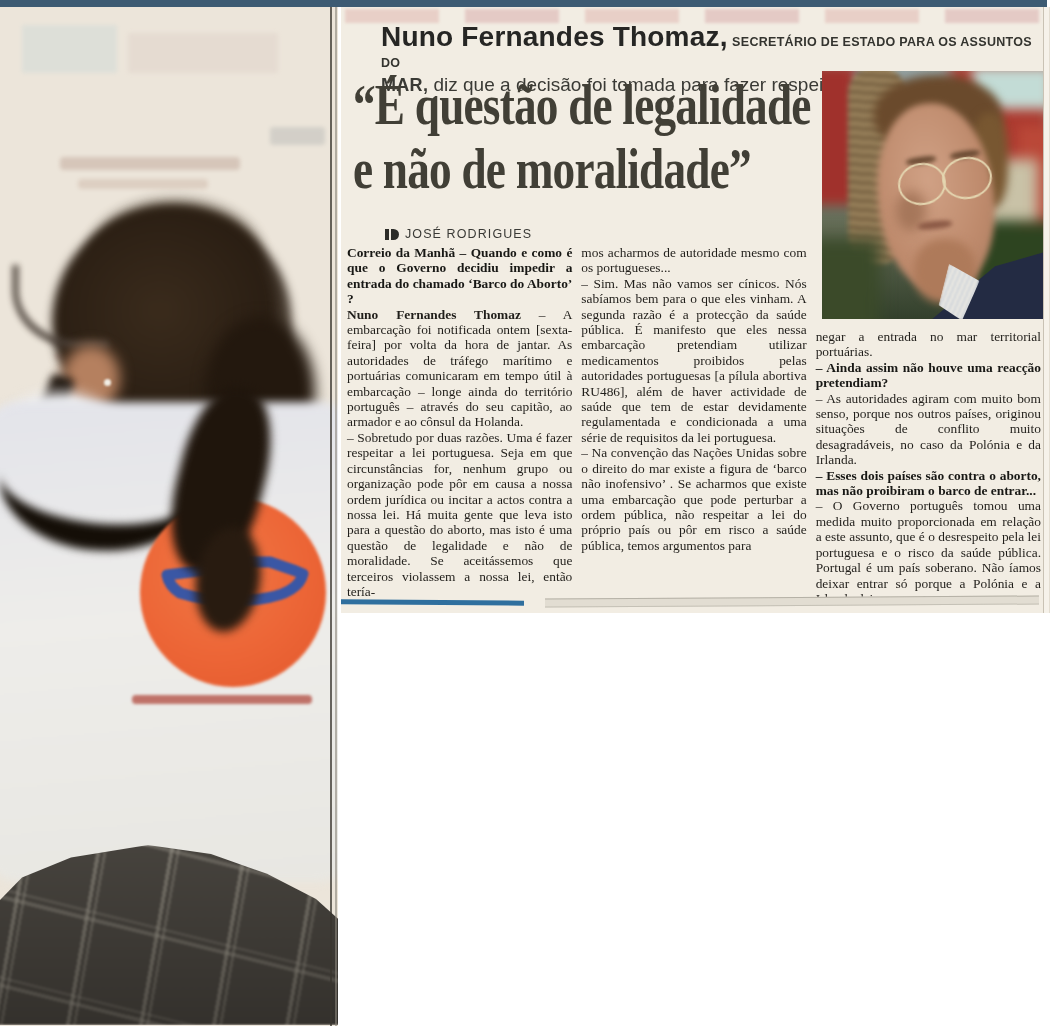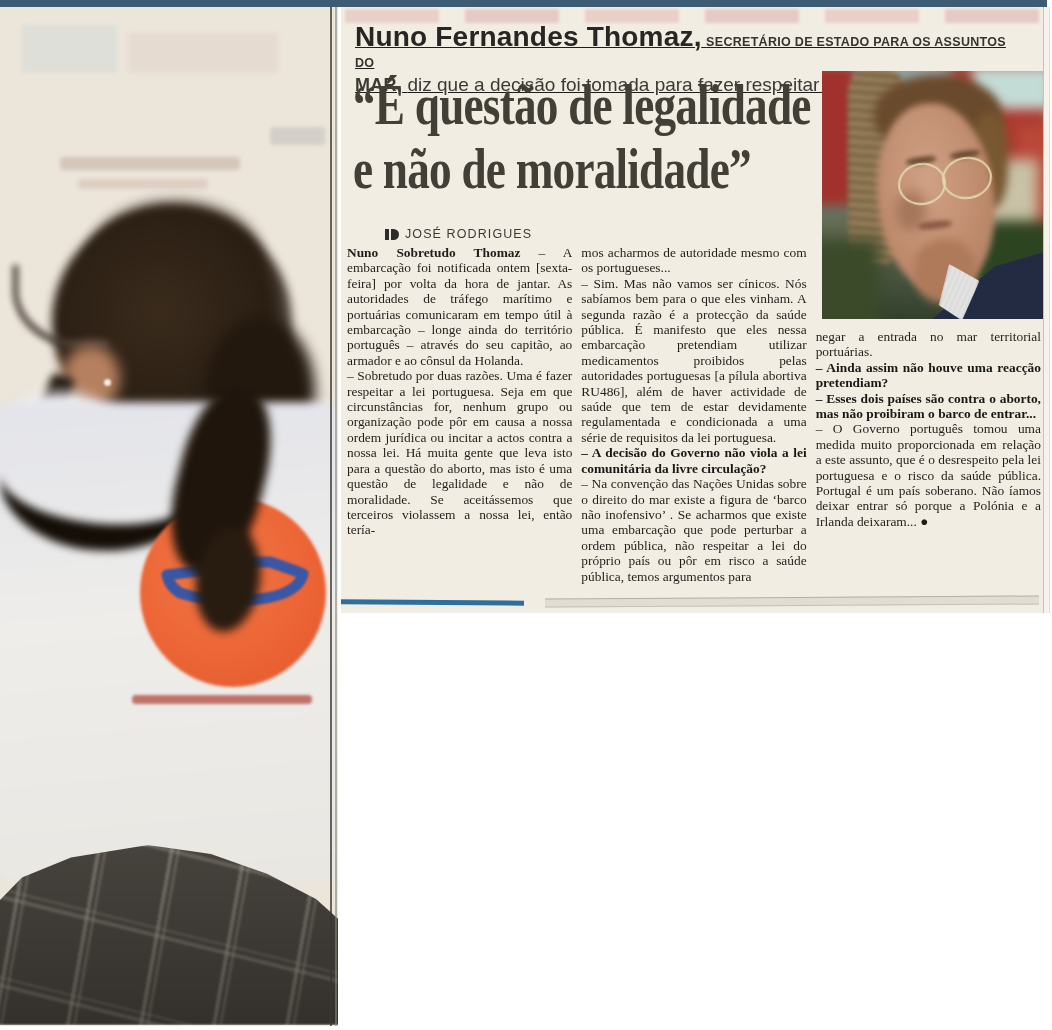--- a/index.html
+++ b/index.html
@@ -41,21 +41,21 @@
   .plaid1{position:absolute;inset:0;background:repeating-linear-gradient(100deg,transparent 0 30px,rgba(214,208,192,.45) 30px 34px,transparent 34px 37px,rgba(214,208,192,.30) 37px 40px,transparent 40px 72px);}
   .plaid2{position:absolute;inset:0;background:repeating-linear-gradient(14deg,transparent 0 38px,rgba(206,200,186,.35) 38px 42px,transparent 42px 46px,rgba(206,200,186,.22) 46px 49px,transparent 49px 86px);}
   .pants-shade{position:absolute;inset:0;background:linear-gradient(180deg,rgba(30,28,24,.25),rgba(20,18,15,.5));}
 
   
   .article{left:341px;top:7px;width:702px;height:606px;background:#f2ede3;overflow:hidden;}
   .bleed{position:absolute;top:2px;left:4px;width:694px;height:14px;display:flex;gap:26px;opacity:.35;filter:blur(1.5px);}
   .bleed i{flex:1;background:#d89a96;}
   .bleed i:nth-child(2n){background:#cc8a90;}
 
-  .masthead{position:absolute;left:14px;top:14px;width:670px;color:#1d1d1b;text-decoration:underline;}
+  .masthead{position:absolute;left:40px;top:14px;width:670px;color:#1d1d1b;}
   .mast-name{font-size:28px;font-weight:bold;letter-spacing:.2px;color:#262624;}
   .mast-caps{font-size:12.5px;font-weight:bold;color:#34342f;letter-spacing:.3px;}
   .mast-line2{margin-top:3px;font-size:19px;color:#3a3a35;}
   .mast-caps2{font-size:18px;font-weight:bold;letter-spacing:.3px;}
 
   .headline{position:absolute;left:12px;top:66px;transform:scaleX(.78);transform-origin:0 0;font-family:"Liberation Serif",serif;font-weight:bold;color:#413f36;font-size:58px;line-height:64px;letter-spacing:-1px;white-space:nowrap;}
 
   .byline{position:absolute;left:8px;top:220px;display:flex;align-items:center;gap:6px;color:#3a3a36;font-size:12.5px;letter-spacing:1.1px;padding-left:36px;}
   .byline-icon{display:inline-flex;gap:2px;align-items:center;}
   .byline-icon .bar{width:4px;height:11px;background:#2c2c28;}
@@ -193,32 +193,33 @@
   <div class="byline">
     <span class="byline-icon">
         <span class="bar"></span>
         <span class="d"></span>
       </span>
     <span>JOSÉ RODRIGUES</span>
   </div>
 
   <div class="cols">
     <div class="col">
-        <p class="para a"><strong>Nuno Sobretudo Thomaz</strong> – A embarcação foi notificada ontem [sexta-feira] por volta da hora de jantar. As autoridades de tráfego marítimo e portuárias comunicaram em tempo útil à embarcação – longe ainda do território português – através do seu capitão, ao armador e ao cônsul da Holanda.</p>
+        <p class="para q">Correio da Manhã – Quando e como é que o Governo decidiu impedir a entrada do chamado ‘Barco do Aborto’ ?</p>
+        <p class="para a"><strong>Nuno Fernandes Thomaz</strong> – A embarcação foi notificada ontem [sexta-feira] por volta da hora de jantar. As autoridades de tráfego marítimo e portuárias comunicaram em tempo útil à embarcação – longe ainda do território português – através do seu capitão, ao armador e ao cônsul da Holanda.</p>
         <p class="para a">– Sobretudo por duas razões. Uma é fazer respeitar a lei portuguesa. Seja em que circunstâncias for, nenhum grupo ou organização pode pôr em causa a nossa ordem jurídica ou incitar a actos contra a nossa lei. Há muita gente que leva isto para a questão do aborto, mas isto é uma questão de legalidade e não de moralidade. Se aceitássemos que terceiros violassem a nossa lei, então tería-</p>
       </div>
     <div class="col">
         <p class="para a">mos acharmos de autoridade mesmo com os portugueses...</p>
         <p class="para a">– Sim. Mas não vamos ser cínicos. Nós sabíamos bem para o que eles vinham. A segunda razão é a protecção da saúde pública. É manifesto que eles nessa embarcação pretendiam utilizar medicamentos proibidos pelas autoridades portuguesas [a pílula abortiva RU486], além de haver actividade de saúde que tem de estar devidamente regulamentada e condicionada a uma série de requisitos da lei portuguesa.</p>
-        <p class="para q">– A decisão do Governo não viola a lei comunitária da livre circulação?</p>
         <p class="para a">– Na convenção das Nações Unidas sobre o direito do mar existe a figura de ‘barco não inofensivo’ . Se acharmos que existe uma embarcação que pode perturbar a ordem pública, não respeitar a lei do próprio país ou pôr em risco a saúde pública, temos argumentos para</p>
       </div>
     <div class="col col3">
         <p class="para a">negar a entrada no mar territorial portuárias.</p>
         <p class="para q">– Ainda assim não houve uma reacção pretendiam?</p>
+        <p class="para a">– As autoridades agiram com muito bom senso, porque nos outros países, originou situações de conflito muito desagradáveis, no caso da Polónia e da Irlanda.</p>
         <p class="para q">– Esses dois países são contra o aborto, mas não proibiram o barco de entrar...</p>
         <p class="para a">– O Governo português tomou uma medida muito proporcionada em relação a este assunto, que é o desrespeito pela lei portuguesa e o risco da saúde pública. Portugal é um país soberano. Não íamos deixar entrar só porque a Polónia e a Irlanda deixaram... ●</p>
       </div>
   </div>
 
   <div class="strip-blue"></div>
   <div class="strip-gray"></div>
 </div>
 
 </body></html>

